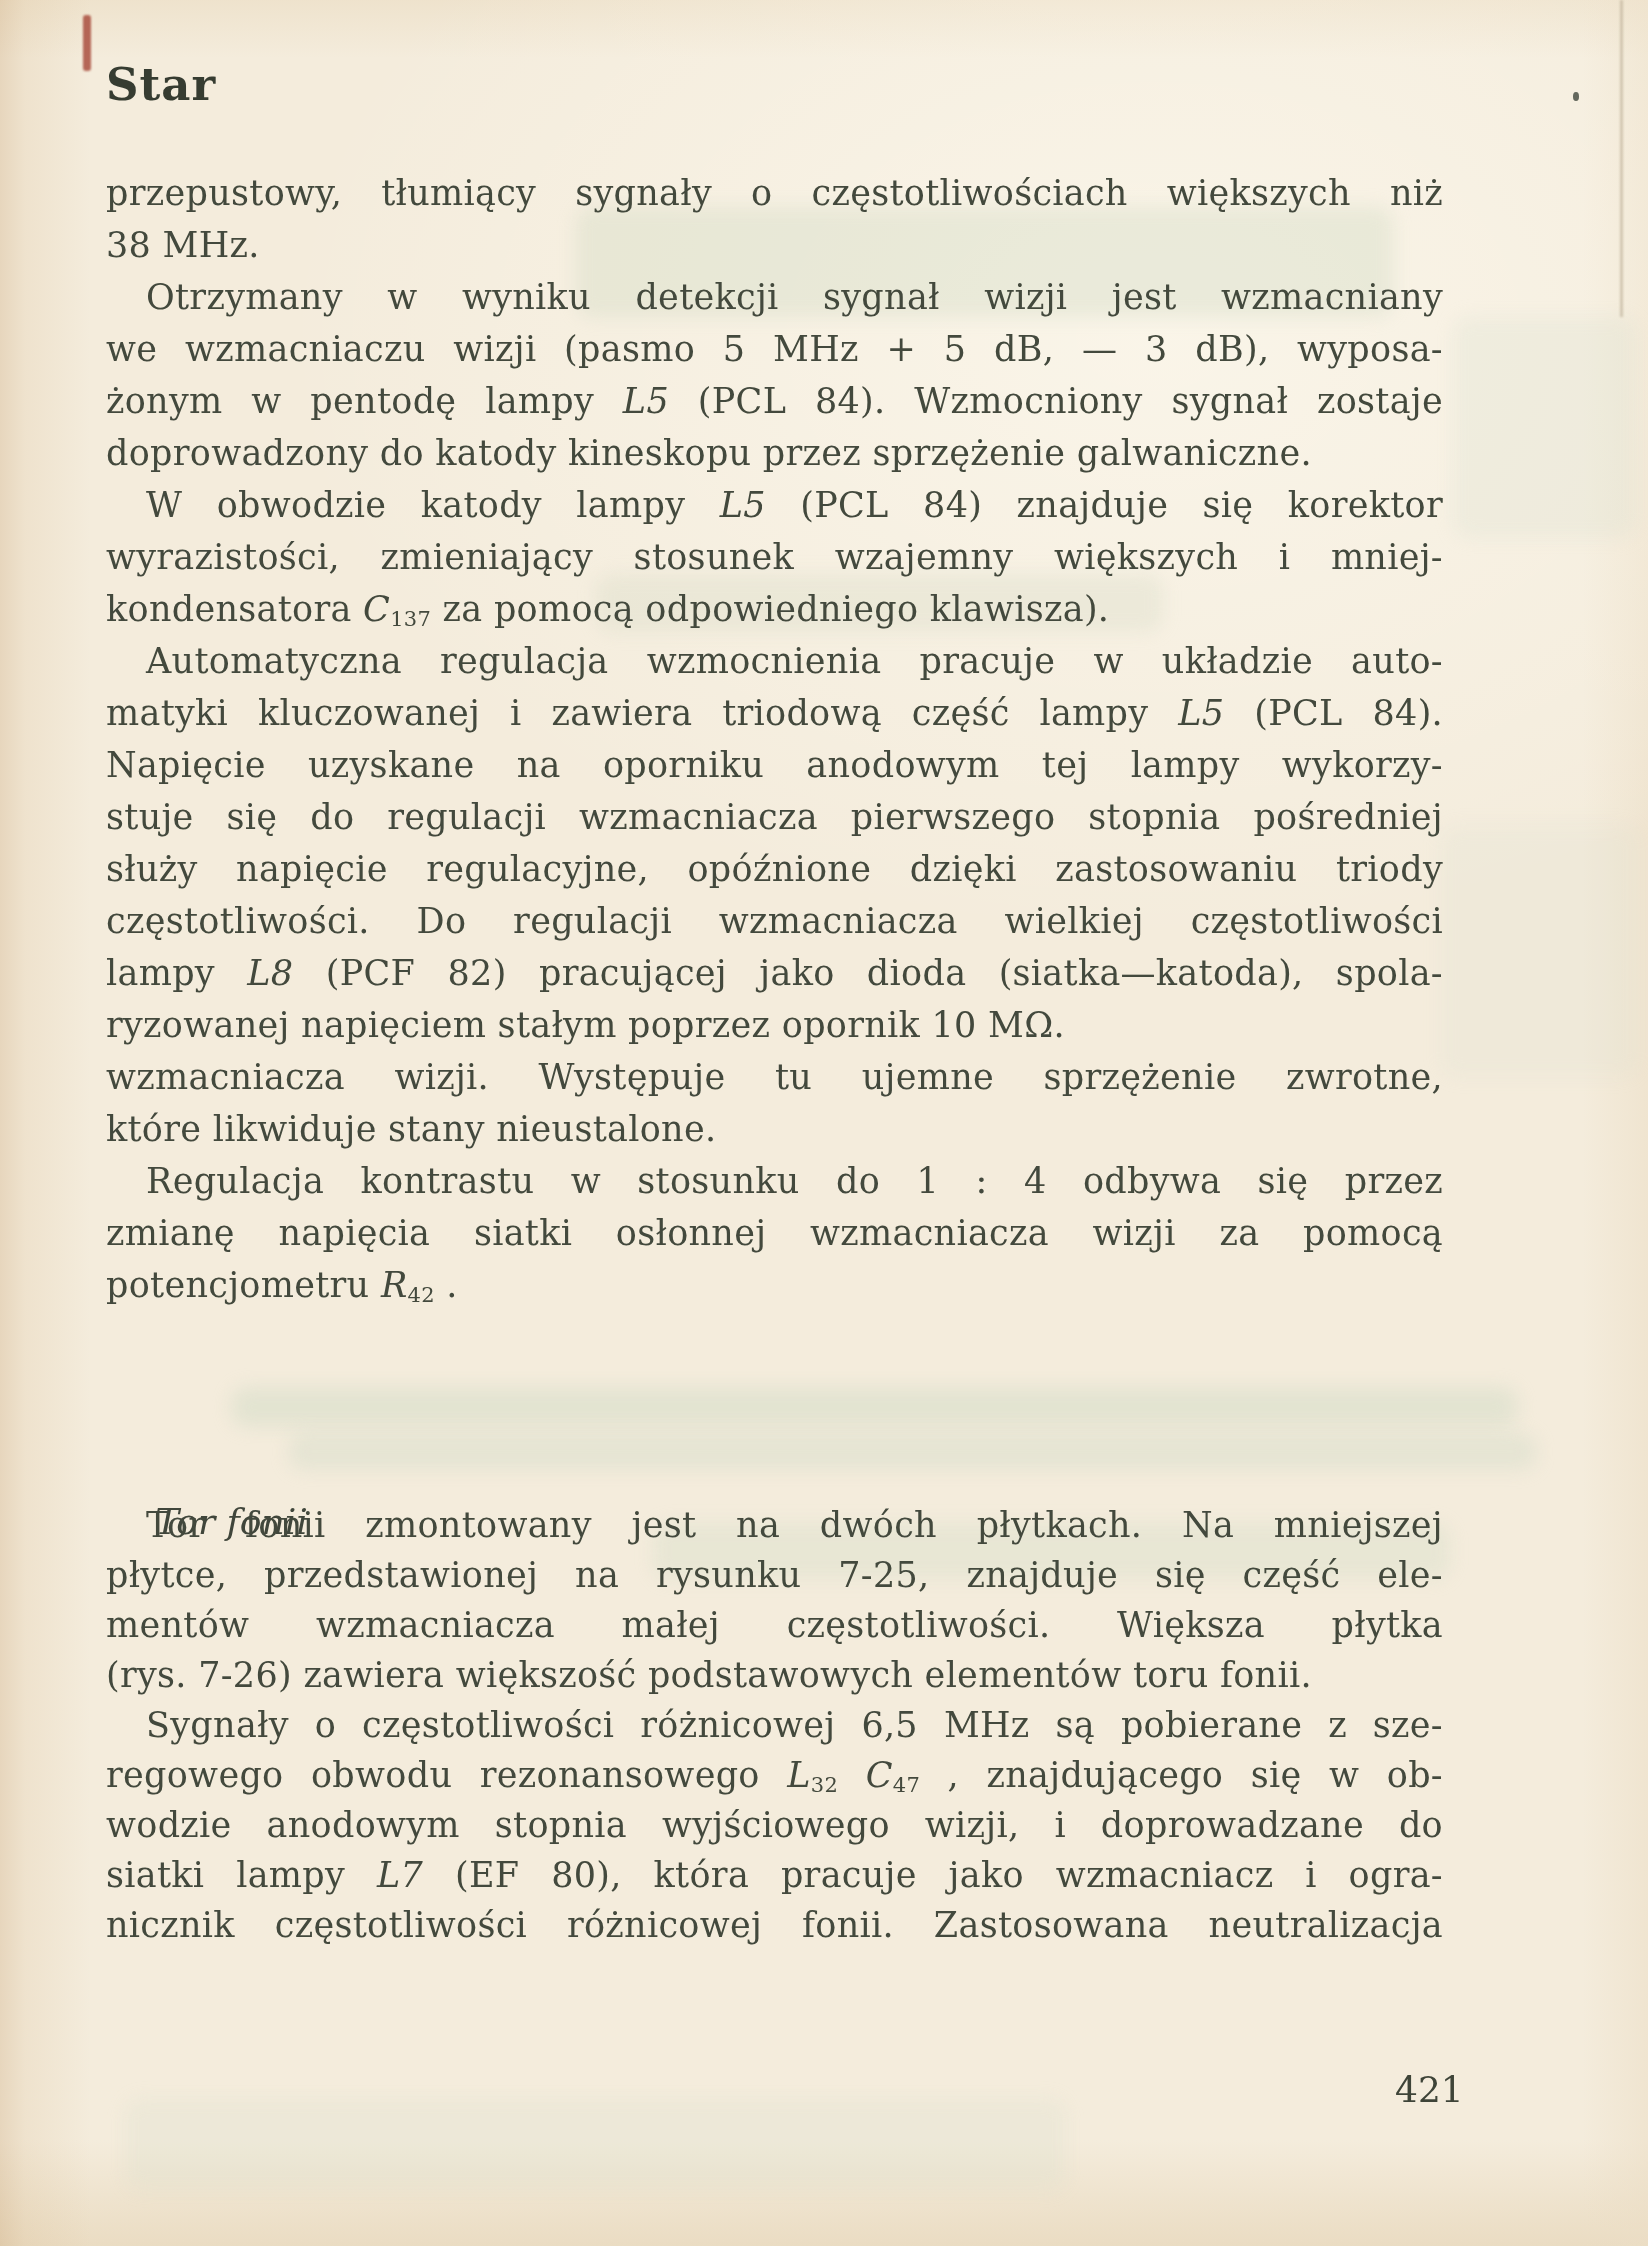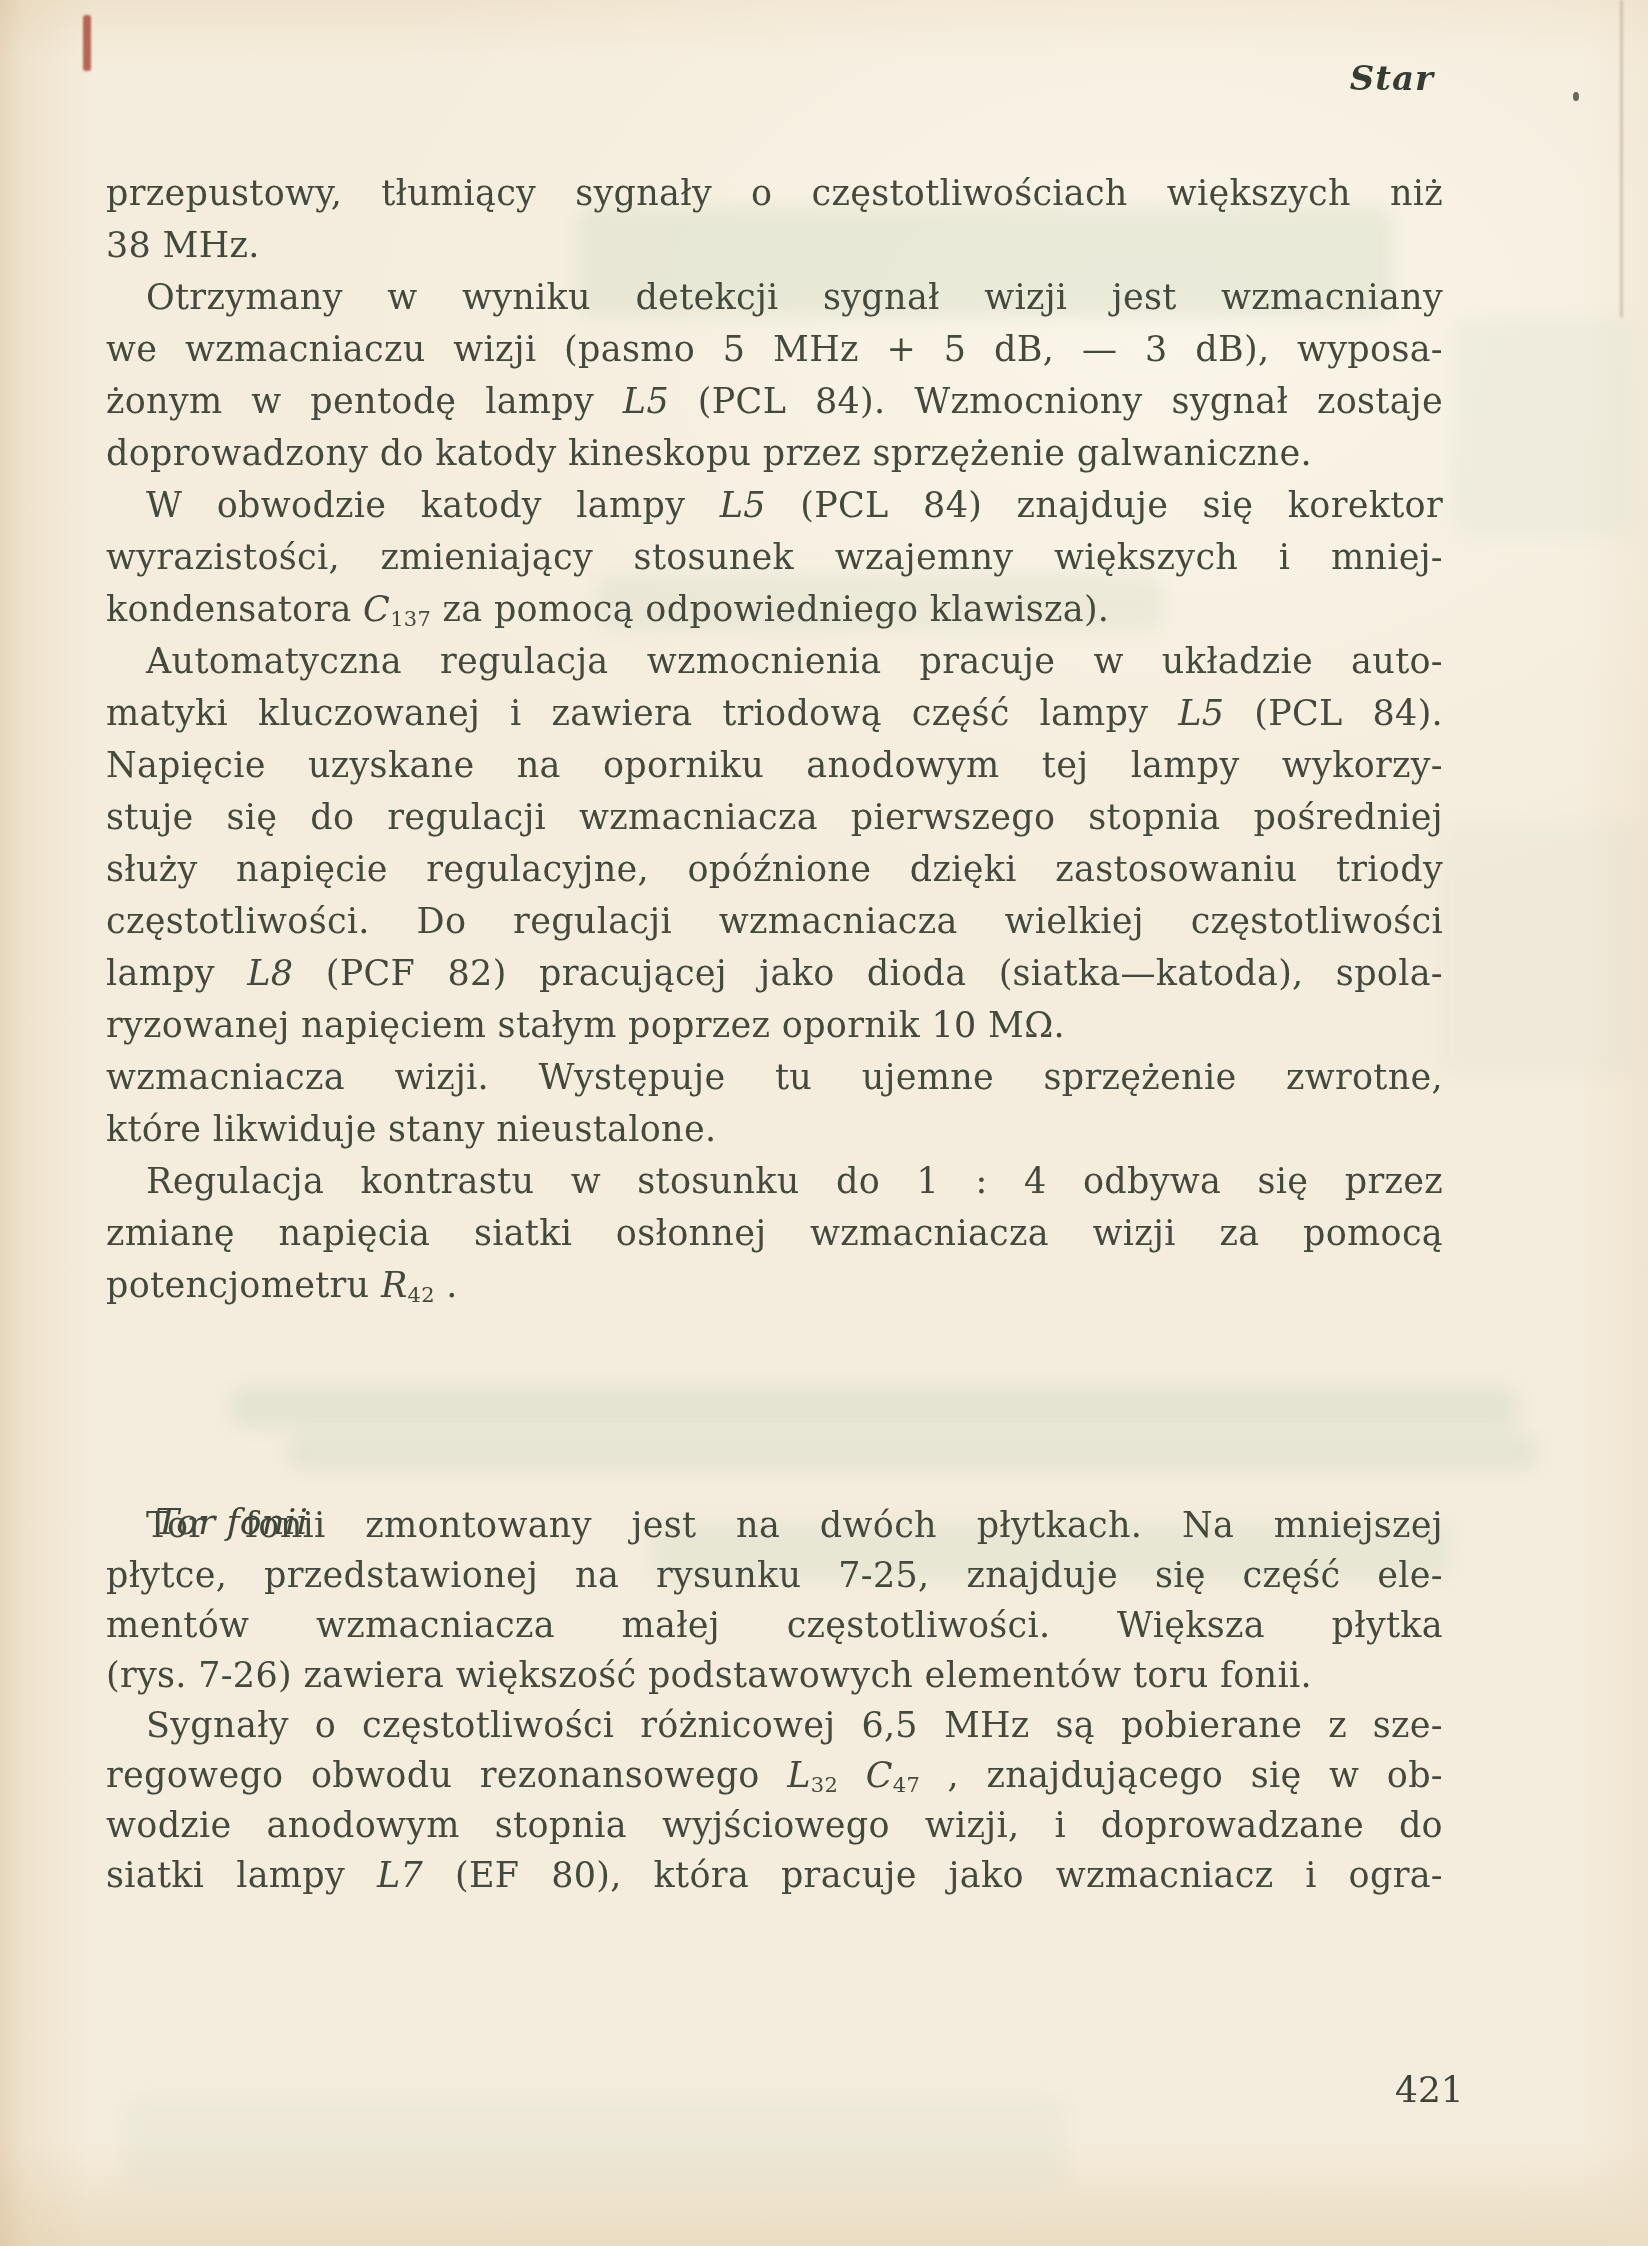--- a/index.html
+++ b/index.html
@@ -27,21 +27,21 @@
     white-space:normal;
   }
   .col-a .line { height:52px; line-height:52px; }
   .col-b .line { height:50px; line-height:50px; }
   .line.indent { text-indent:40px; }
   .line.end { text-align-last:left; }
   .it { font-style:italic; }
   .sb { font-size:0.6em; vertical-align:-0.26em; }
   .running-head {
     position:absolute; left:106px; top:58px; width:1328px;
-    text-align:right; font-size:34px; font-weight:bold; font-style:italic;
+    text-align:left; font-size:45px; font-weight:bold; 
     letter-spacing:1px; color:#363c31;
   }
   .section-heading {
     position:absolute; left:146px; top:1495px;
     font-size:36px; font-style:italic; line-height:53px; color:#40463b;margin-left:9px;
   }
   .page-number {
     position:absolute; left:1395px; top:2067px;
     font-size:36px; line-height:46px; color:#3e4438;
   }
@@ -115,18 +115,19 @@
 
   <div class="column col-b" style="top:1488px;margin-top:12px;">
       <div class="line indent"><span>Tor fonii zmontowany jest na dwóch płytkach. Na mniejszej</span></div>
       <div class="line"><span>płytce, przedstawionej na rysunku 7-25, znajduje się część ele-</span></div>
       <div class="line"><span>mentów wzmacniacza małej częstotliwości. Większa płytka</span></div>
       <div class="line end"><span>(rys. 7-26) zawiera większość podstawowych elementów toru fonii.</span></div>
       <div class="line indent"><span>Sygnały o częstotliwości różnicowej 6,5 MHz są pobierane z sze-</span></div>
       <div class="line"><span>regowego obwodu rezonansowego </span><span class="it">L</span><span class="sb">32</span><span> </span><span class="it">C</span><span class="sb">47</span><span> , znajdującego się w ob-</span></div>
       <div class="line"><span>wodzie anodowym stopnia wyjściowego wizji, i doprowadzane do</span></div>
       <div class="line"><span>siatki lampy </span><span class="it">L7</span><span> (EF 80), która pracuje jako wzmacniacz i ogra-</span></div>
+      <div class="line"><span>nicznik częstotliwości różnicowej fonii. Zastosowana neutralizacja</span></div>
     </div>
 
   <div class="page-number">421</div>
 
 </div>
 
 
 </body></html>

